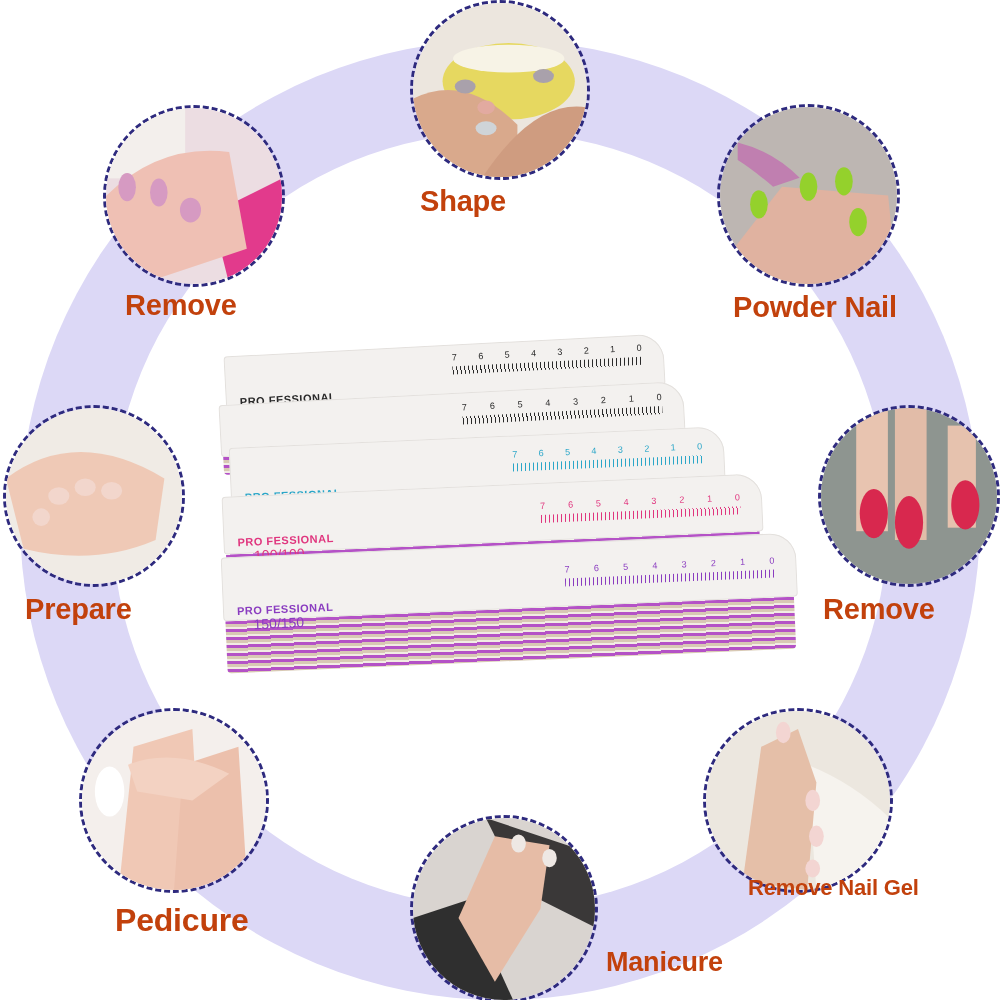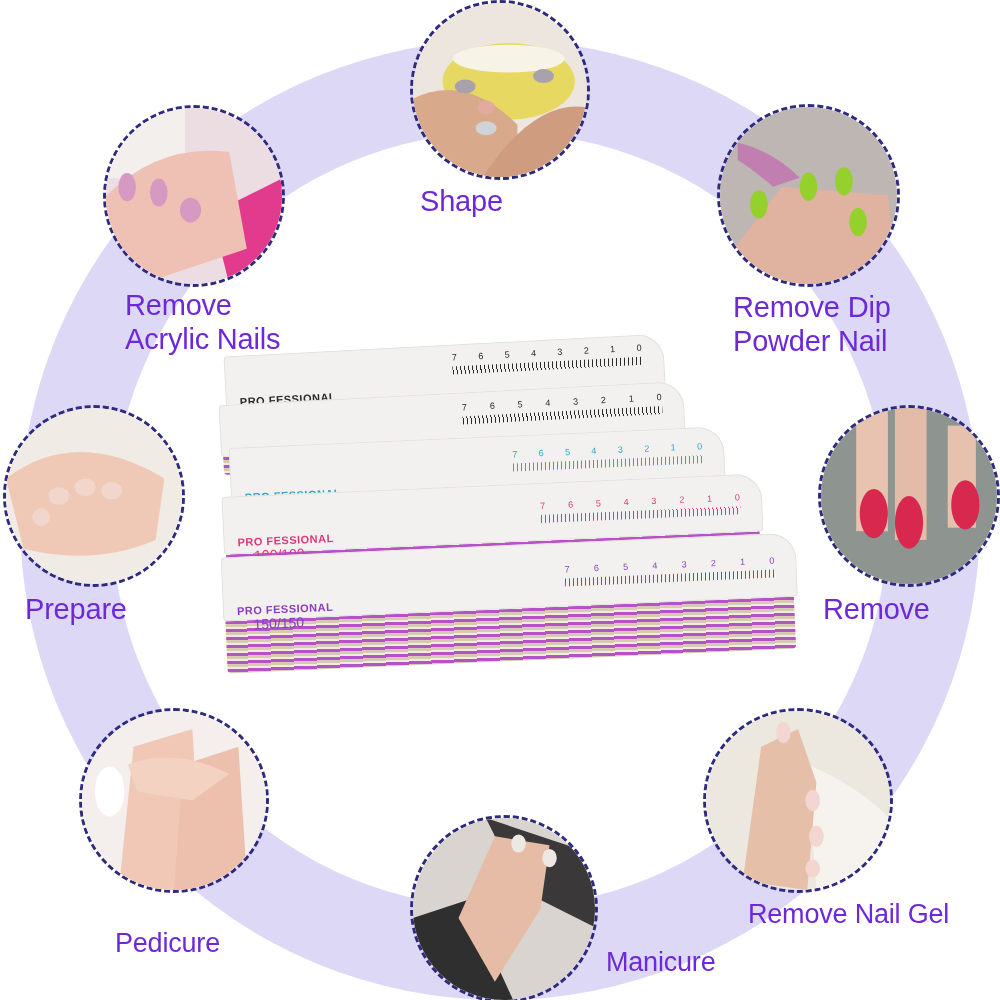--- a/index.html
+++ b/index.html
@@ -1,21 +1,21 @@
 <!DOCTYPE html>
 <html><head>
 <meta charset="utf-8">
 <style>
   html, body { margin:0; padding:0; background:#ffffff; }
   body { width:1000px; height:1000px; position:relative; overflow:hidden; font-family:"Liberation Sans", sans-serif; }
   .ring { position:absolute; left:20px; top:40px; width:960px; height:960px; border-radius:50%; background:#dcd8f6; }
   .ring-inner { position:absolute; left:112px; top:132px; width:776px; height:776px; border-radius:50%; background:#ffffff; }
   .photo { position:absolute; border-radius:50%; border:3px dashed #2e2a7e; overflow:hidden; box-sizing:border-box; }
   .photo svg { width:100%; height:100%; display:block; }
-  .label { position:absolute; color:#6d28d9; font-weight:normal; font-size:29px; line-height:34px; letter-spacing:-0.2px; }
+  .label { position:absolute; color:#c2410c; font-weight:bold; font-size:29px; line-height:34px; letter-spacing:-0.2px; }
   .label span { display:block; white-space:nowrap; }
   .files { position:absolute; left:215px; top:345px; width:590px; height:330px; }
   .file { position:absolute; }
   .file .face { position:absolute; left:0; top:0; right:0; height:52px; background:#f3f1ef; border-radius:4px 26px 4px 4px; box-shadow: inset 0 0 0 1px #e3e0dd; }
   .file .edge { position:absolute; left:2px; right:4px; top:52px; height:28px;
     background:repeating-linear-gradient(180deg,#b452c6 0 3px,#d8c9b4 3px 6px,#f2ece4 6px 8px); border-radius:0 0 4px 4px; }
   .brand { position:absolute; left:14px; top:14px; font-size:11px; font-weight:bold; letter-spacing:0.5px; }
   .grit { position:absolute; left:40px; top:27px; font-size:14px; }
   .ruler { position:absolute; right:22px; top:20px; width:230px; height:22px; }
   .ruler .ticks { position:absolute; left:0; right:0; bottom:0; height:8px; }
@@ -49,21 +49,20 @@
     <rect width="100" height="100" fill="#bdb6b2"></rect>
     <path d="M10 20 Q30 25 45 40 L30 45 Q18 35 10 30Z" fill="#c07fb0"></path>
     <path d="M0 90 L35 45 L95 50 L100 100 L0 100Z" fill="#e0b2a0"></path>
     <ellipse cx="22" cy="55" rx="5" ry="8" fill="#94d12c"></ellipse>
     <ellipse cx="50" cy="45" rx="5" ry="8" fill="#94d12c"></ellipse>
     <ellipse cx="70" cy="42" rx="5" ry="8" fill="#94d12c"></ellipse>
     <ellipse cx="78" cy="65" rx="5" ry="8" fill="#94d12c"></ellipse>
   </svg>
 </div>
 <div class="label" style="left:733px;top:290px;">
-  <span>Remove Dip</span>
   <span>Powder Nail</span>
 </div>
 
 <div class="photo" style="left:818px;top:405px;width:182px;height:182px;">
   <svg viewBox="0 0 100 100" preserveAspectRatio="none">
     <rect width="100" height="100" fill="#8e9590"></rect>
     <rect x="20" y="0" width="18" height="70" fill="#e8c4b0"></rect>
     <rect x="42" y="0" width="18" height="75" fill="#e2bca8"></rect>
     <rect x="72" y="10" width="16" height="58" fill="#e6c2ae"></rect>
     <ellipse cx="30" cy="60" rx="8" ry="14" fill="#d8284e"></ellipse>
@@ -79,21 +78,21 @@
   <svg viewBox="0 0 100 100" preserveAspectRatio="none">
     <rect width="100" height="100" fill="#ece7df"></rect>
     <path d="M55 30 Q80 40 100 60 L100 100 L60 100Z" fill="#f6f3ee"></path>
     <path d="M20 95 L30 20 L50 10 L60 40 L55 100Z" fill="#e5bfa8"></path>
     <ellipse cx="42" cy="12" rx="4" ry="6" fill="#f3d5d2"></ellipse>
     <ellipse cx="58" cy="50" rx="4" ry="6" fill="#f3d5d2"></ellipse>
     <ellipse cx="60" cy="70" rx="4" ry="6" fill="#f3d5d2"></ellipse>
     <ellipse cx="58" cy="88" rx="4" ry="5" fill="#f3d5d2"></ellipse>
   </svg>
 </div>
-<div class="label" style="left:748px;top:897px;font-size:27px;">
+<div class="label" style="left:748px;top:871px;font-size:22px;">
   <span>Remove Nail Gel</span>
 </div>
 
 <div class="photo" style="left:410px;top:815px;width:188px;height:188px;">
   <svg viewBox="0 0 100 100" preserveAspectRatio="none">
     <rect width="100" height="100" fill="#d9d4d0"></rect>
     <path d="M40 0 L100 20 L100 60 L60 40Z" fill="#3a3838"></path>
     <path d="M0 55 L30 45 L55 100 L0 100Z" fill="#2f2f2f"></path>
     <path d="M25 55 L45 10 L75 15 L70 50 L45 90Z" fill="#e6bca6"></path>
     <ellipse cx="58" cy="14" rx="4" ry="5" fill="#eee8e4"></ellipse>
@@ -106,21 +105,21 @@
 
 <div class="photo" style="left:79px;top:708px;width:190px;height:185px;">
   <svg viewBox="0 0 100 100" preserveAspectRatio="none">
     <rect width="100" height="100" fill="#f4efec"></rect>
     <path d="M20 100 L28 20 L60 10 L65 100Z" fill="#f0c8b5"></path>
     <path d="M50 100 L55 30 L85 20 L90 100Z" fill="#ecc0ac"></path>
     <ellipse cx="15" cy="45" rx="8" ry="14" fill="#ffffff"></ellipse>
     <path d="M25 30 Q50 20 80 35 L60 50 L30 45Z" fill="#f3d2c2"></path>
   </svg>
 </div>
-<div class="label" style="left:115px;top:903px;font-size:27px;margin-top:23px;">
+<div class="label" style="left:115px;top:903px;font-size:32px;">
   <span>Pedicure</span>
 </div>
 
 <div class="photo" style="left:3px;top:405px;width:182px;height:182px;">
   <svg viewBox="0 0 100 100" preserveAspectRatio="none">
     <rect width="100" height="100" fill="#f0ebe5"></rect>
     <path d="M0 40 Q40 10 90 40 L85 75 Q50 90 10 80Z" fill="#efc9b6"></path>
     <ellipse cx="30" cy="50" rx="6" ry="5" fill="#f2d6cc"></ellipse>
     <ellipse cx="45" cy="45" rx="6" ry="5" fill="#f2d6cc"></ellipse>
     <ellipse cx="60" cy="47" rx="6" ry="5" fill="#f2d6cc"></ellipse>
@@ -137,21 +136,20 @@
     <rect x="0" y="0" width="45" height="40" fill="#f3efec"></rect>
     <path d="M60 60 L100 40 L100 100 L70 100Z" fill="#e23a8c"></path>
     <path d="M0 50 Q30 20 70 25 L80 80 L20 100 L0 100Z" fill="#efc0b4"></path>
     <ellipse cx="12" cy="45" rx="5" ry="8" fill="#d69ac2"></ellipse>
     <ellipse cx="30" cy="48" rx="5" ry="8" fill="#d69ac2"></ellipse>
     <ellipse cx="48" cy="58" rx="6" ry="7" fill="#d69ac2"></ellipse>
   </svg>
 </div>
 <div class="label" style="left:125px;top:288px;">
   <span>Remove</span>
-  <span>Acrylic Nails</span>
 </div>
 
 <div class="files">
 
   <div class="file" style="left:10px;top:0px;width:440px;height:70px;transform:rotate(-3deg);">
     <div class="face"></div>
     <div class="edge" style="height:14px;"></div>
     <div class="brand" style="color:#2a2a2a;top:40px;">PRO FESSIONAL</div>
     <div class="grit" style="color:#2a2a2a;top:50px;left:30px;">180/240</div>
     <div class="ruler" style="color:#2a2a2a;width:190px;top:8px;">

